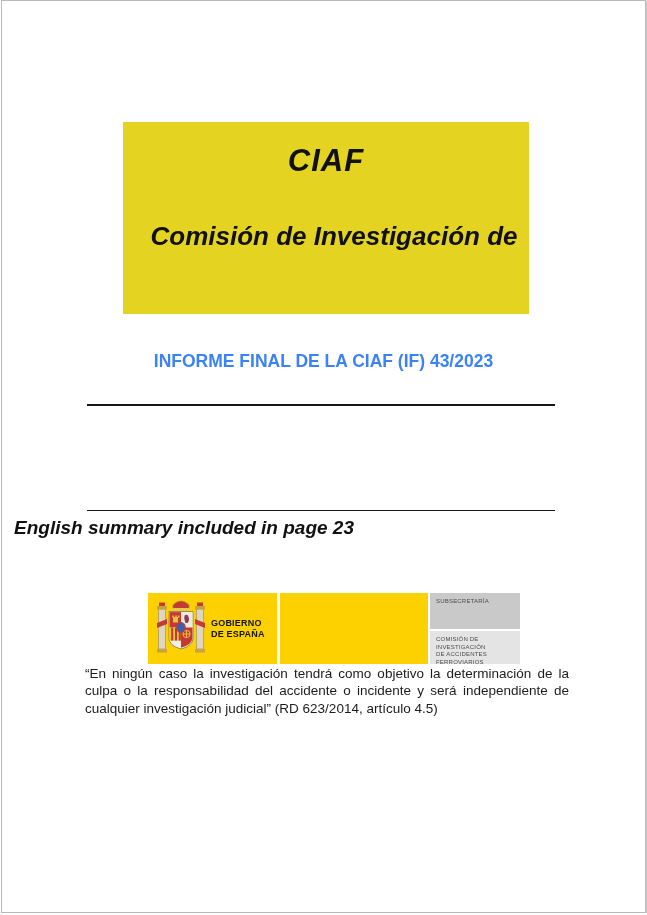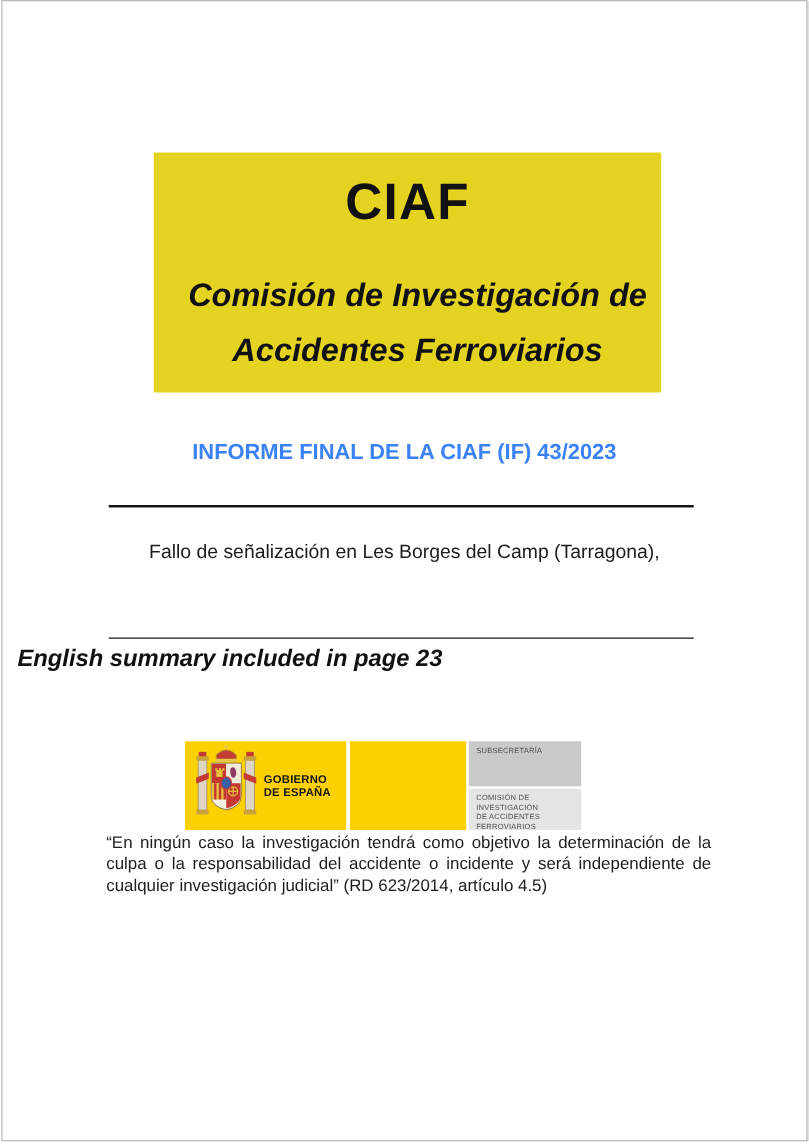--- a/index.html
+++ b/index.html
@@ -18,22 +18,22 @@
 
   
   .banner {
     position:absolute; left:121px; top:121px;
     width:406px; height:192px;
     background:#e5d322;
     text-align:center;
   }
   .banner-acronym {
     padding-top:16px;
-    font-size:41px; line-height:46px;
-    font-weight:bold; 
+    font-size:31px; line-height:46px;
+    font-weight:bold; font-style:italic;
     letter-spacing:1px;
     color:#111;
   }
   .banner-sub {
     margin-top:30px;
     font-size:26px; line-height:44px;
     font-weight:bold; font-style:italic;
     color:#111;
     padding-left:16px;
   }
@@ -68,21 +68,21 @@
     font-size:19px; font-weight:bold; font-style:italic;
     color:#111;
   }
 
   
   .gov-logo {
     position:absolute; left:146px; top:592px;
     height:71px; display:flex;
   }
   .logo-yellow {
-    width:225px; height:71px;
+    width:280px; height:71px;
     background:#fdd100;
     display:flex; align-items:center;
   }
   .gov-block {
     width:129px; height:100%;
     display:flex; align-items:center;
   }
   .coat { margin-left:8px; flex:0 0 auto; }
   .gov-text {
     margin-left:5px;
@@ -124,30 +124,28 @@
 </style>
 </head>
 <body>
 
 <div class="page">
 
   <div class="banner">
     <div class="banner-acronym">CIAF</div>
     <div class="banner-sub">
       <div>Comisión de Investigación de</div>
-      <div>Accidentes Ferroviarios</div>
     </div>
   </div>
 
   <div class="report-title">INFORME FINAL DE LA CIAF (IF) 43/2023</div>
 
   <div class="rule rule-1"></div>
 
   <div class="incident">
-    <div>Fallo de señalización en Les Borges del Camp (Tarragona),</div>
   </div>
 
   <div class="rule rule-2"></div>
 
   <div class="english-note">English summary included in page 23</div>
 
   <div class="gov-logo">
     <div class="logo-yellow">
       <div class="gov-block">
         <span class="coat">

